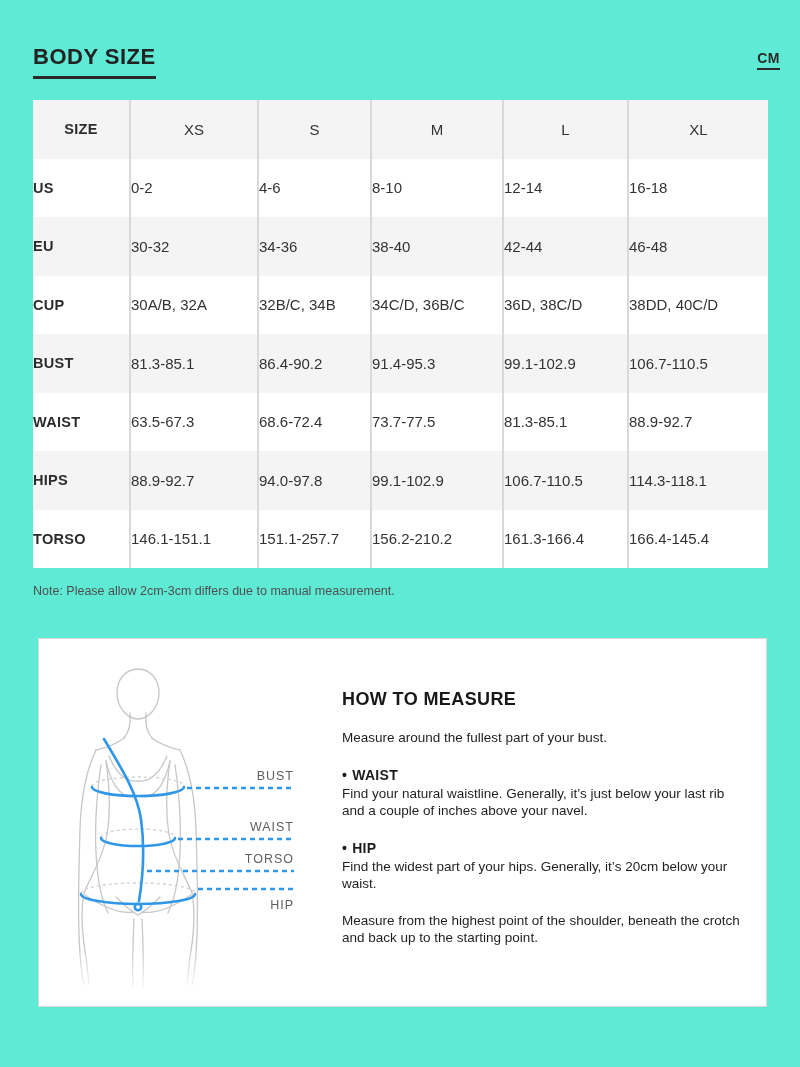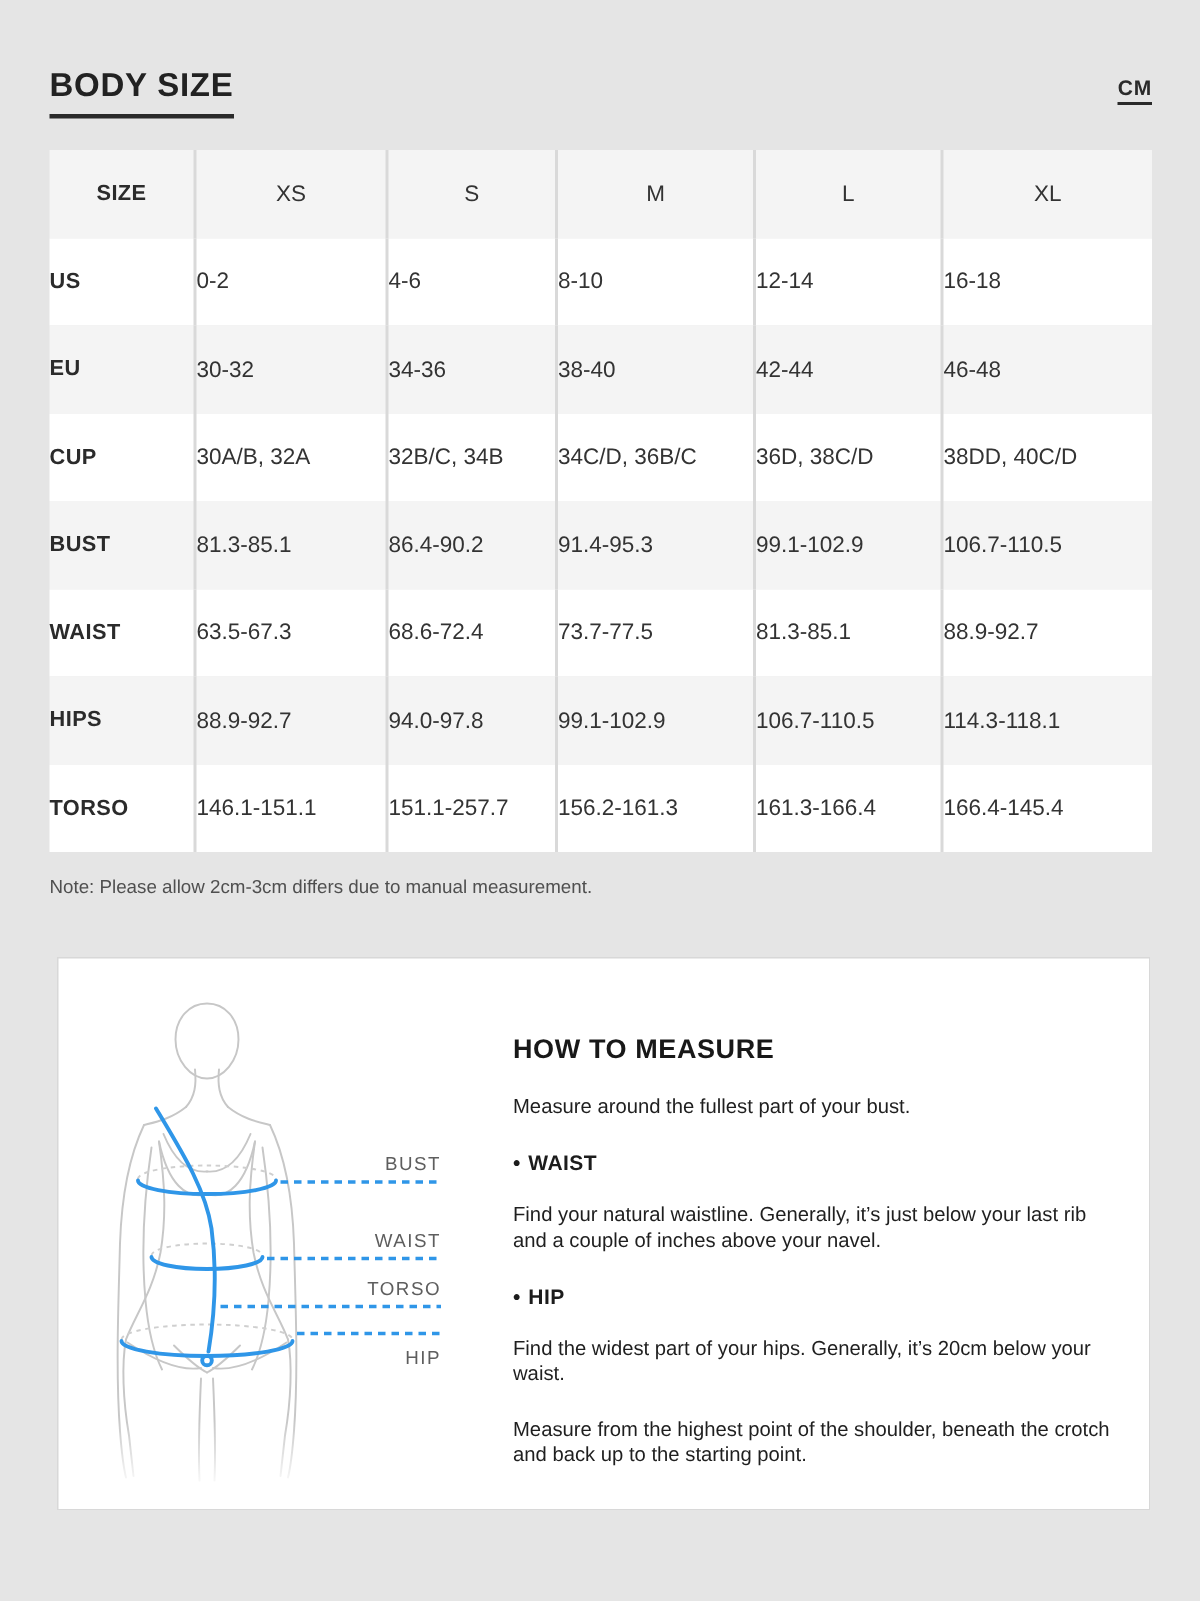--- a/index.html
+++ b/index.html
@@ -1,29 +1,29 @@
 <!DOCTYPE html>
 <html><head>
 <meta charset="utf-8">
 <style>
   * { margin:0; padding:0; box-sizing:border-box; }
   html,body { background:#fff; }
   .page {
     position:relative; width:800px; height:1067px; margin:0 auto;
-    background:#e5e5e5; font-family:"Liberation Sans", sans-serif; color:#2d2d2d;
+    background:#5eead4; font-family:"Liberation Sans", sans-serif; color:#2d2d2d;
     overflow:hidden;
   }
   
   .page-title {
     position:absolute; left:33px; top:44px;
     font-size:22px; font-weight:bold; letter-spacing:0.5px; color:#222;
     border-bottom:3px solid #2a2a2a; padding-bottom:6px; display:inline-block;
   }
   .unit-toggle {
-    position:absolute; right:32px; top:50px;
+    position:absolute; right:20px; top:50px;
     font-size:14px; font-weight:bold; letter-spacing:0.5px; color:#2a2a2a;
     border-bottom:2px solid #2a2a2a; padding-bottom:2px; cursor:pointer;
     text-decoration:none;
   }
   
   table.size-table {
     position:absolute; left:33px; top:100px; width:735px;
     border-collapse:collapse; table-layout:fixed;
   }
   .size-table tr { height:58.5px; }
@@ -51,21 +51,21 @@
     font-family:"Liberation Sans", sans-serif; font-size:12.5px;
     fill:#5e5e5e; letter-spacing:1px;
   }
   .guide { position:absolute; left:303px; top:50px; width:408px; }
   .guide-heading {
     font-size:18px; font-weight:bold; letter-spacing:0.4px; color:#181818;
   }
   .guide-item { margin-top:19px; }
   .guide-term { font-size:14px; font-weight:bold; color:#1c1c1c; letter-spacing:0.3px; line-height:18px; }
   .guide-term .bullet { margin-right:5px; }
-  .guide-desc { font-size:13.5px; color:#1f1f1f; line-height:17.5px; margin-top:17px; }
+  .guide-desc { font-size:13.5px; color:#1f1f1f; line-height:17.5px; margin-top:1px; }
 </style>
 </head>
 <body>
 
 <div class="page">
 
   <h1 class="page-title">BODY SIZE</h1>
   <a class="unit-toggle">CM</a>
 
   <table class="size-table">
@@ -131,21 +131,21 @@
       <td>88.9-92.7</td>
       <td>94.0-97.8</td>
       <td>99.1-102.9</td>
       <td>106.7-110.5</td>
       <td>114.3-118.1</td>
     </tr>
     <tr>
       <td class="row-label">TORSO</td>
       <td>146.1-151.1</td>
       <td>151.1-257.7</td>
-      <td>156.2-161.3</td>
+      <td>156.2-210.2</td>
       <td>161.3-166.4</td>
       <td>166.4-145.4</td>
     </tr>
   </tbody>
     </table>
 
   <p class="note">Note: Please allow 2cm-3cm differs due to manual measurement.</p>
 
   <div class="measure-box">
 

